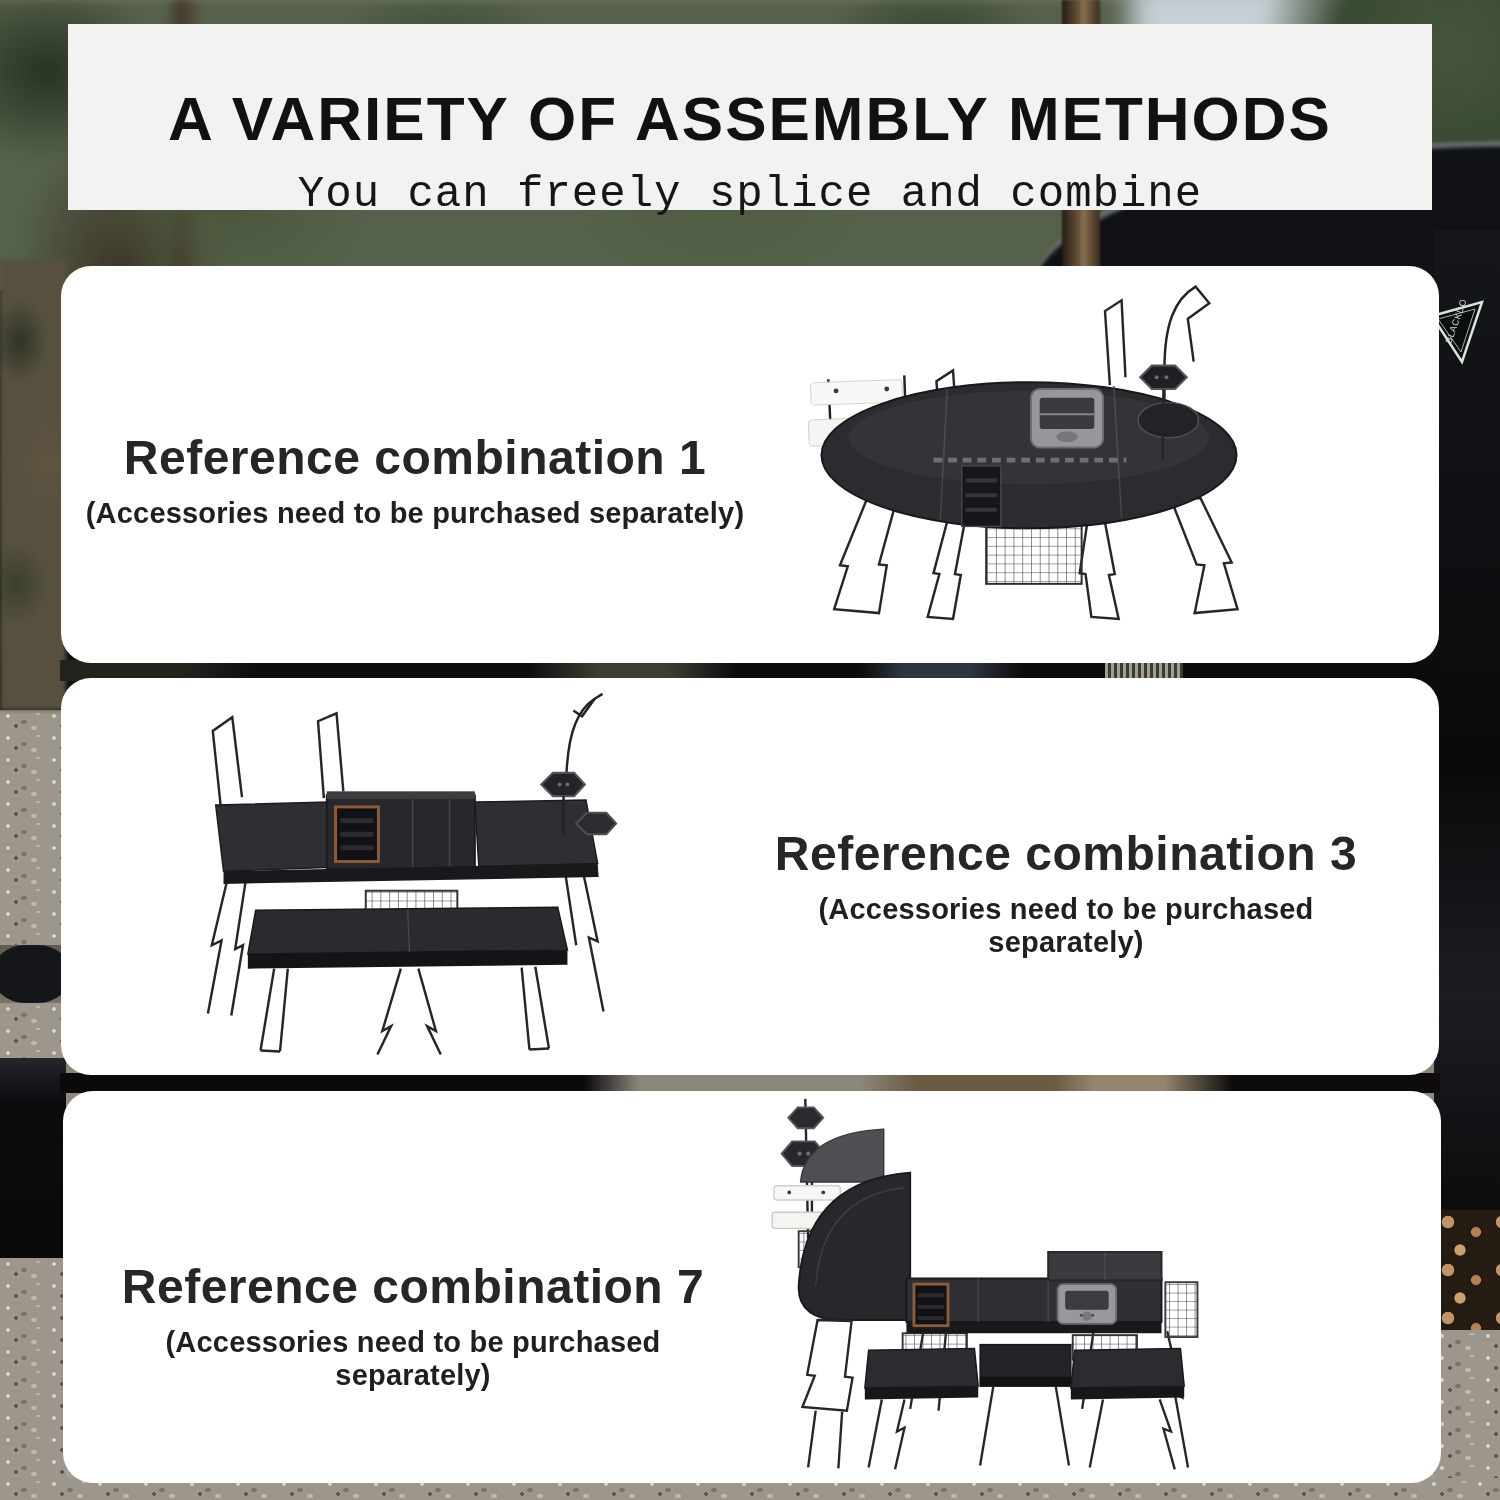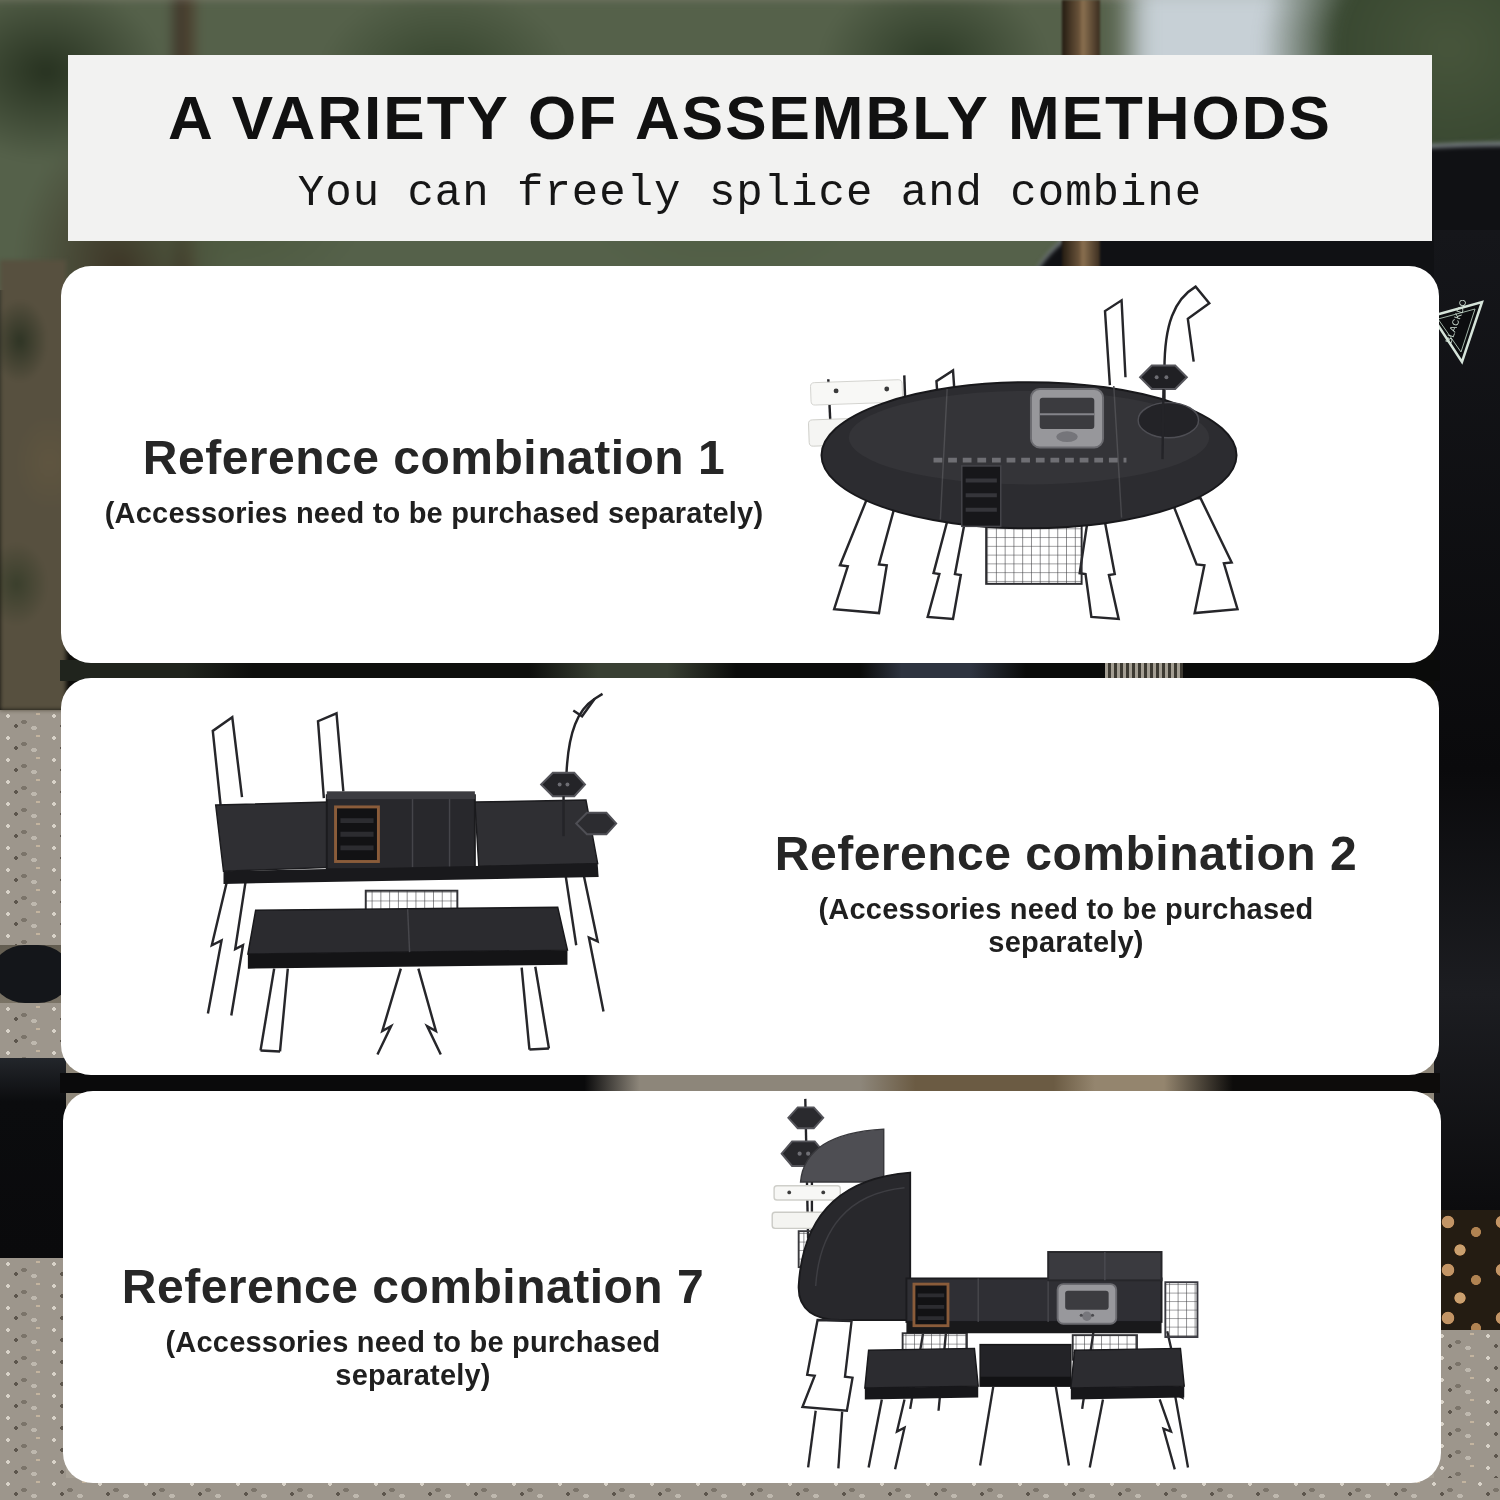--- a/index.html
+++ b/index.html
@@ -53,30 +53,30 @@
   .br-gravel{flex:1;}
   .tent-logo{position:absolute;top:70px;left:-8px;}
   .bg-strip1{position:absolute;top:660px;left:60px;right:60px;height:21px;
     background:linear-gradient(90deg,#20241d 0 9%,#0e0f0d 14% 34%,#394033 39% 44%,#0b0c0b 49% 58%,#2e3440 61% 66%,#0a0b0a 70% 100%);}
   .bg-strip1-mesh{position:absolute;top:662px;left:1105px;width:78px;height:17px;
     background:repeating-linear-gradient(90deg,#c9c2b4 0 3px,#4a463c 3px 6px);opacity:.8;}
   .bg-strip2{position:absolute;top:1073px;left:60px;right:60px;height:20px;
     background:linear-gradient(90deg,#0a0a0b 0 38%,#8d867a 42% 58%,#6b5b43 62% 72%,#94856e 75% 80%,#0d0c0b 85% 100%);}
   .bg-bottom{position:absolute;top:1478px;left:0;width:1500px;height:22px;}
   
-  .banner{position:absolute;left:68px;top:55px;width:1364px;height:186px;background:#f2f2f1;z-index:3;
-    display:flex;flex-direction:column;align-items:center;padding-top:32px;box-sizing:border-box;}
+  .banner{position:absolute;left:68px;top:24px;width:1364px;height:186px;background:#f2f2f1;z-index:3;
+    display:flex;flex-direction:column;align-items:center;padding-top:64px;box-sizing:border-box;}
   .main-title{font-size:62px;font-weight:700;color:#111;letter-spacing:2px;white-space:nowrap;line-height:1;}
   .main-subtitle{font-size:44px;font-weight:400;color:#161616;letter-spacing:1px;margin-top:22px;line-height:1;font-family:Liberation Mono, monospace;}
   .panel{position:absolute;left:61px;width:1378px;height:397px;background:#fff;border-radius:30px;z-index:3;}
   #panel1{top:266px;} #panel2{top:678px;} #panel3{top:1091px;left:63px;height:392px;}
   .p-text{position:absolute;text-align:center;}
   .combo-title{font-size:48px;font-weight:700;color:#262626;letter-spacing:.5px;line-height:1.1;}
   .combo-note{font-size:29px;font-weight:700;color:#1f1f1f;margin-top:12px;letter-spacing:.2px;}
-  #panel1 .p-text{left:43px;top:166px;width:660px;text-align:center;}
+  #panel1 .p-text{left:24px;top:166px;width:660px;text-align:center;}
   #panel2 .p-text{left:680px;top:150px;width:650px;}
   #panel3 .p-text{left:25px;top:170px;width:650px;}
   .illus{position:absolute;}
   #il1{left:715px;top:8px;width:545px;height:380px;}
   #il2{left:60px;top:12px;width:585px;height:380px;}
   #il3{left:680px;top:6px;width:650px;height:378px;}
 </style>
 </head>
 <body>
 
@@ -161,21 +161,21 @@
       <path d="M185,212 h32 M185,227 h32 M185,242 h32" stroke="#35353a" stroke-width="4"></path>
       <polygon points="364,106 376,94 400,94 412,106 400,118 376,118" fill="#202024" stroke="#56565c" stroke-width="2"></polygon>
       <circle cx="381" cy="106" r="2" fill="#6d6d73"></circle>
         <circle cx="391" cy="106" r="2" fill="#6d6d73"></circle>
       <line x1="388" y1="118" x2="387" y2="190" stroke="#242428" stroke-width="2.5"></line>
     </svg>
   </div>
 
   <div class="panel" id="panel2">
     <div class="p-text">
-      <div class="combo-title">Reference combination 2</div>
+      <div class="combo-title">Reference combination 3</div>
       <div class="combo-note">(Accessories need to be purchased separately)</div>
     </div>
     <svg class="illus" id="il2" viewBox="0 0 590 390" role="img" aria-label="long-spliced-table-with-windscreens-storage-compartment-lamp-hanger-and-front-bench">
       <defs>
           <pattern id="mg2" width="9" height="9" patternUnits="userSpaceOnUse">
         <path d="M9 0H0V9" fill="none" stroke="#3e3e42" stroke-width="1.2"></path>
           </pattern>
         </defs>
       <path d="M97,118 L89,42 L109,28 L119,110" fill="none" stroke="#26262a" stroke-width="2.5"></path>
       <path d="M203,111 L197,32 L216,24 L223,104" fill="none" stroke="#26262a" stroke-width="2.5"></path>

